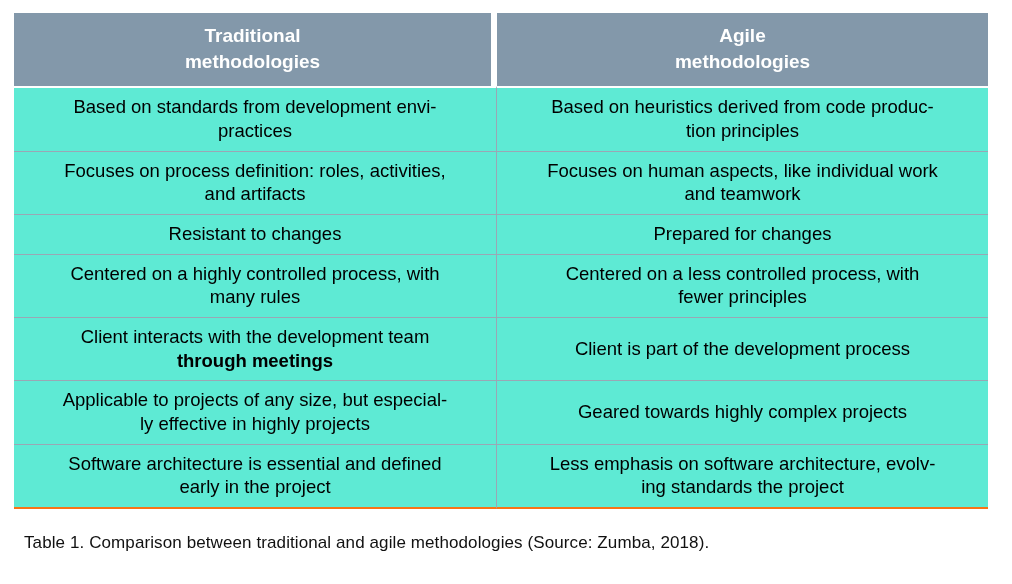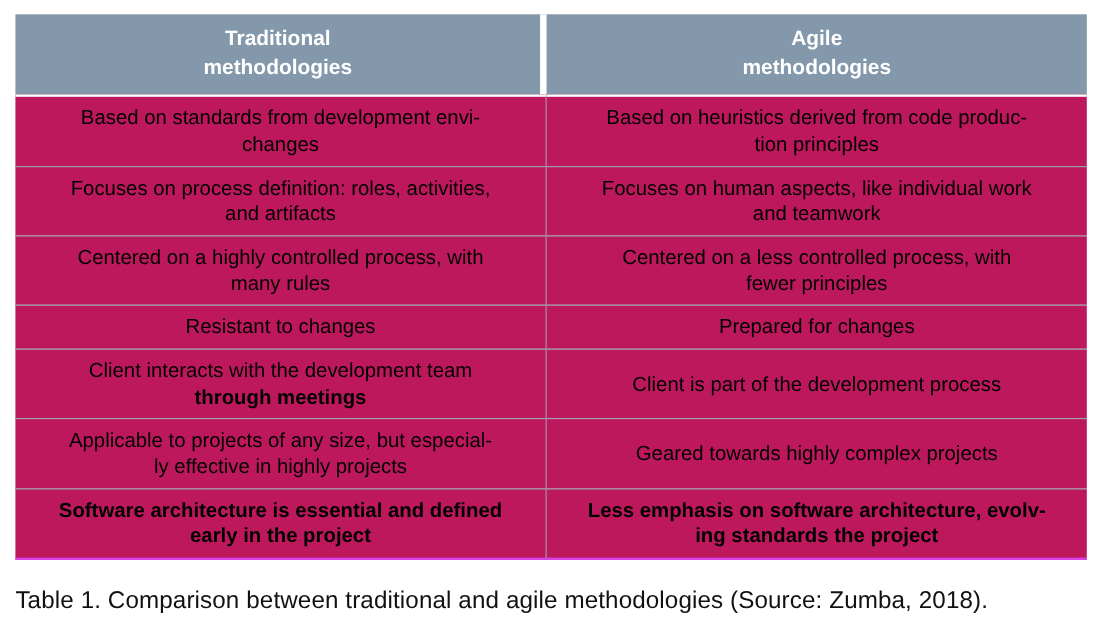--- a/index.html
+++ b/index.html
@@ -47,46 +47,45 @@
     text-align: center;
     vertical-align: middle;
     padding: 10px 8px 12px 8px;
     border: none;
     height: 58px;
     box-sizing: border-box;
   }
   thead th.left-head { border-right: 6px solid #ffffff; }
 
   tbody td {
-    background: #be185d;
+    background: #5eead4;
     color: #000000;
     font-size: 18.5px;
     line-height: 1.28;
     text-align: center;
     vertical-align: middle;
     padding: 7px 10px 8px 10px;
     border-top: 1px solid #9aa7b4;
     box-sizing: border-box;
   }
   tbody tr:first-child td {
     border-top: 2px solid #ffffff;
   }
   tbody td.col-left {
     border-right: 1px solid #9aa7b4;
   }
   tbody tr:last-child td {
-    border-bottom: 2px solid #d946ef;
-    font-weight: bold;
+    border-bottom: 2px solid #f97316;
   }
 
   .caption {
     position: absolute;
-    left: 14px;
+    left: 24px;
     top: 533px;
-    font-size: 22px;
+    font-size: 17px;
     color: #111111;
     letter-spacing: 0.1px;
     white-space: nowrap;
   }
 </style>
 </head>
 <body>
 
 <div class="page">
 
@@ -106,56 +105,56 @@
             <span>Agile</span><br>
             <span>methodologies</span>
           </th>
         </tr>
       </thead>
       <tbody>
 
         <tr>
           <td class="col-left">
             <span style="display: block;">Based on standards from development envi-</span>
-            <span style="display: block;">changes</span>
+            <span style="display: block;">practices</span>
           </td>
           <td class="col-right">
             <span style="display: block;">Based on heuristics derived from code produc-</span>
             <span style="display: block;">tion principles</span>
           </td>
         </tr>
 
         <tr>
           <td class="col-left">
             <span style="display: block;">Focuses on process definition: roles, activities,</span>
             <span style="display: block;">and artifacts</span>
           </td>
           <td class="col-right">
             <span style="display: block;">Focuses on human aspects, like individual work</span>
             <span style="display: block;">and teamwork</span>
           </td>
         </tr>
 
         <tr>
           <td class="col-left">
+            <span style="display: block;">Resistant to changes</span>
+          </td>
+          <td class="col-right">
+            <span style="display: block;">Prepared for changes</span>
+          </td>
+        </tr>
+
+        <tr>
+          <td class="col-left">
             <span style="display: block;">Centered on a highly controlled process, with</span>
             <span style="display: block;">many rules</span>
           </td>
           <td class="col-right">
             <span style="display: block;">Centered on a less controlled process, with</span>
             <span style="display: block;">fewer principles</span>
-          </td>
-        </tr>
-
-        <tr>
-          <td class="col-left">
-            <span style="display: block;">Resistant to changes</span>
-          </td>
-          <td class="col-right">
-            <span style="display: block;">Prepared for changes</span>
           </td>
         </tr>
 
         <tr>
           <td class="col-left">
             <span style="display: block;">Client interacts with the development team</span>
             <span style="display: block; font-weight: bold;">through meetings</span>
           </td>
           <td class="col-right">
             <span style="display: block;">Client is part of the development process</span>

